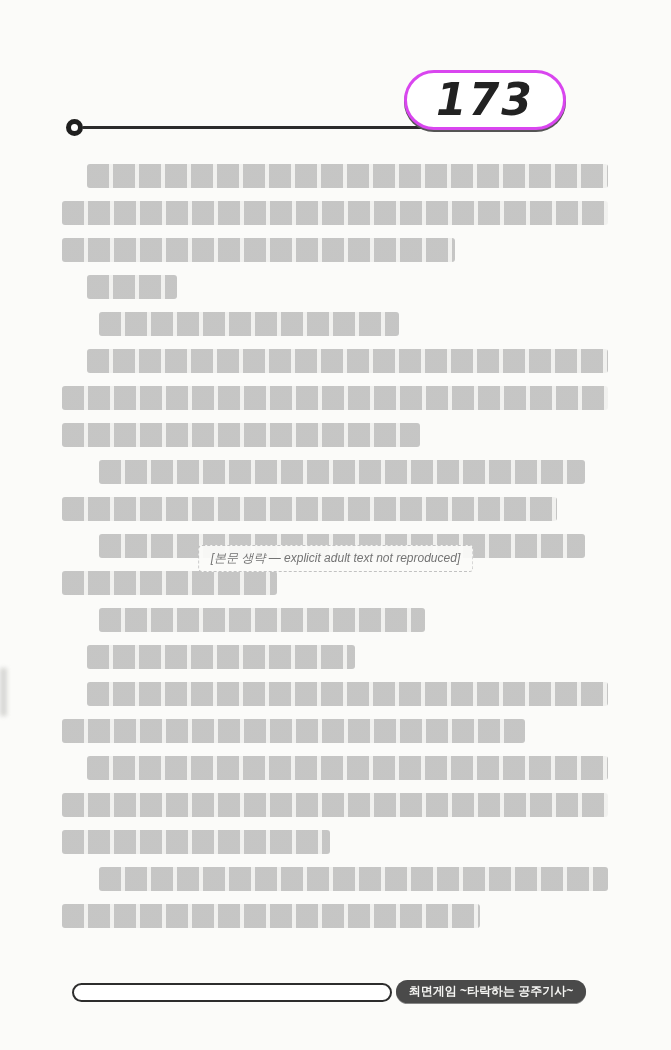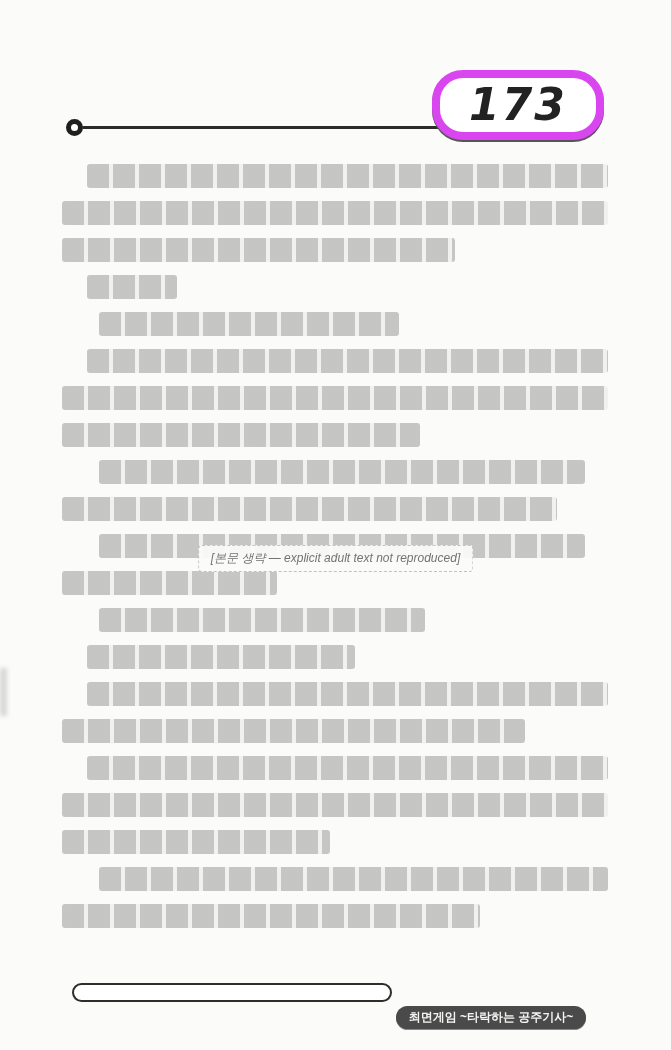--- a/index.html
+++ b/index.html
@@ -30,26 +30,26 @@
     left: 66px;
     top: 119px;
     width: 7px;
     height: 7px;
     background: #ffffff;
     border: 5px solid #1f1f1f;
     border-radius: 50%;
   }
   .page-number-badge {
     position: absolute;
-    left: 432px;
+    left: 404px;
     top: 70px;
     width: 156px;
     height: 54px;
     background: #ffffff;
-    border: 8px solid #d946ef;
+    border: 3px solid #d946ef;
     border-radius: 31px;
     box-shadow: 0 2px 0 #555;
     display: flex;
     align-items: center;
     justify-content: center;
   }
   .page-number-badge .num {
     font-family: "DejaVu Sans", sans-serif;
     font-size: 44px;
     font-weight: bold;
@@ -114,21 +114,20 @@
     left: 396px;
     top: 980px;
     width: 190px;
     height: 23px;
     background: #4a4a4a;
     border-radius: 12px;
     box-shadow: 0 1px 0 #888;
     display: flex;
     align-items: center;
     justify-content: center;
-    margin-top: 26px;
   }
   .footer-title-badge .title {
     font-family: "Liberation Sans", sans-serif;
     font-size: 12px;
     font-weight: bold;
     color: #f4f4f2;
     letter-spacing: 0px;
     white-space: nowrap;
   }
 

